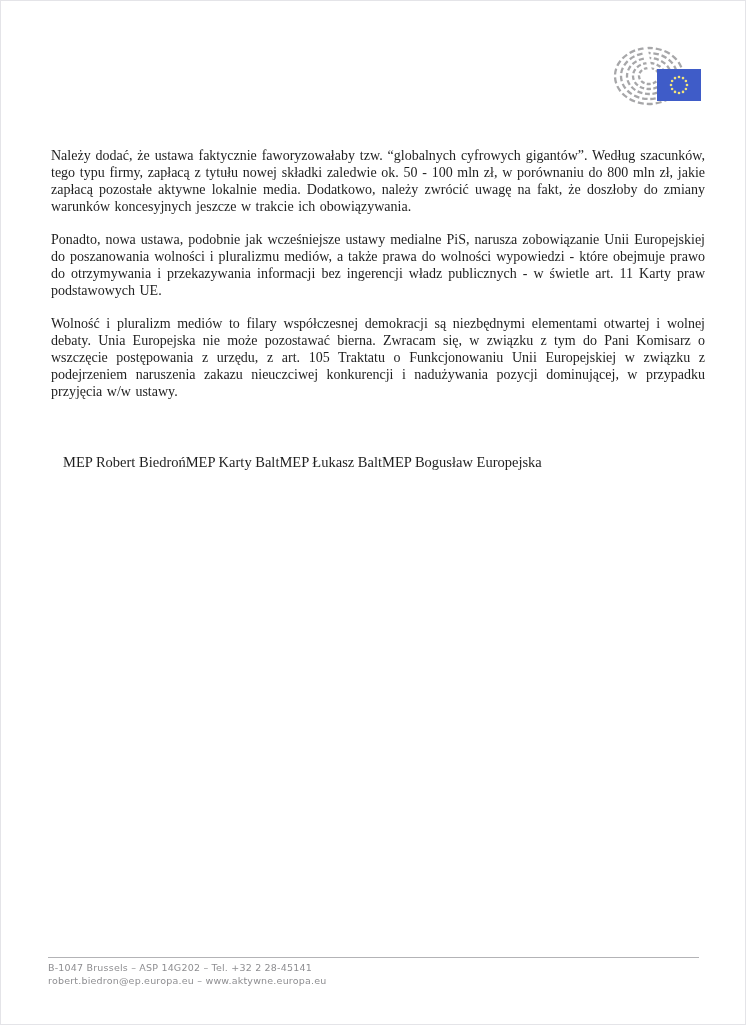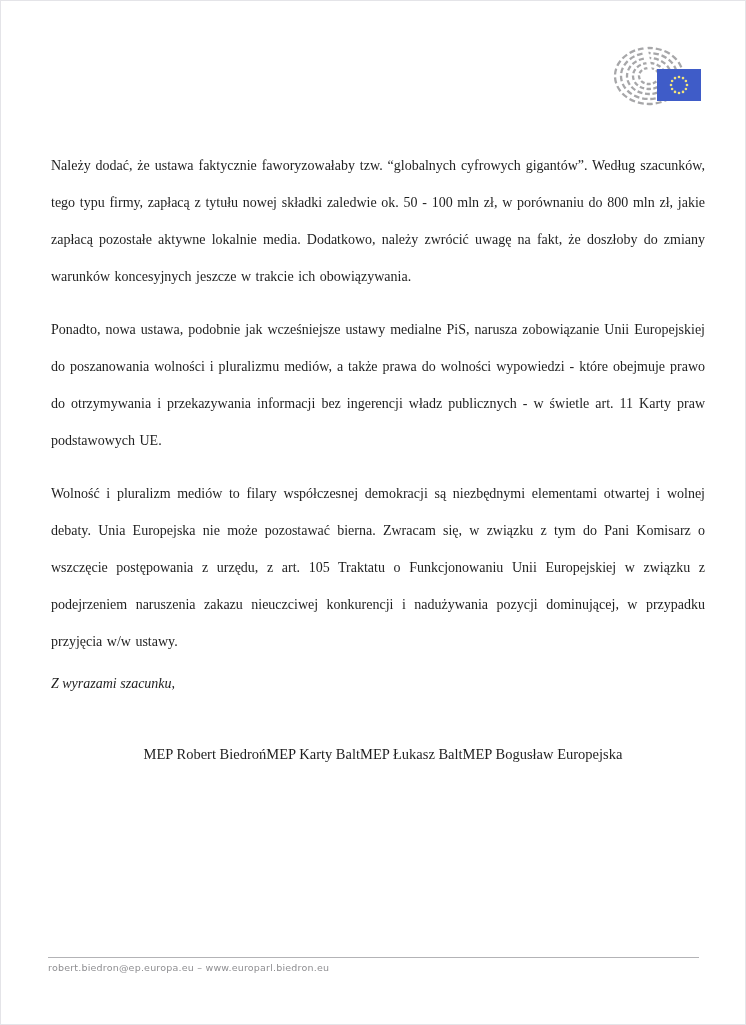--- a/index.html
+++ b/index.html
@@ -21,34 +21,34 @@
   }
   .content {
     position: absolute;
     left: 50px;
     top: 146px;
     width: 654px;
   }
   .body-paragraph {
     margin: 0 0 16px 0;
     font-size: 14px;
-    line-height: 37px;
+    line-height: 17px;
     text-align: justify;
     color: #1e1e1e;
     word-spacing: 1px;
   }
   .closing {
     margin: 5px 0 0 0;
     font-size: 14px;
     font-style: italic;
     color: #1e1e1e;
   }
   .signatories {
     display: flex;
-    justify-content: center;
+    justify-content: flex-start;
     margin-top: 54px;
     padding-left: 12px;
     padding-right: 2px;
     font-size: 14.5px;
     color: #1e1e1e;
   }
   .footer {
     position: absolute;
     left: 47px;
     top: 956px;
@@ -94,27 +94,27 @@
           <circle cx="68" cy="33.1" r="1.3"></circle>
         </g>
       </g>
     </svg>
   </div>
 
   <div class="content">
     <p class="body-paragraph">Należy dodać, że ustawa faktycznie faworyzowałaby tzw. “globalnych cyfrowych gigantów”. Według szacunków, tego typu firmy, zapłacą z tytułu nowej składki zaledwie ok. 50 - 100 mln zł, w porównaniu do 800 mln zł, jakie zapłacą pozostałe aktywne lokalnie media. Dodatkowo, należy zwrócić uwagę na fakt, że doszłoby do zmiany warunków koncesyjnych jeszcze w trakcie ich obowiązywania.</p>
     <p class="body-paragraph">Ponadto, nowa ustawa, podobnie jak wcześniejsze ustawy medialne PiS, narusza zobowiązanie Unii Europejskiej do poszanowania wolności i pluralizmu mediów, a także prawa do wolności wypowiedzi - które obejmuje prawo do otrzymywania i przekazywania informacji bez ingerencji władz publicznych - w świetle art. 11 Karty praw podstawowych UE.</p>
     <p class="body-paragraph">Wolność i pluralizm mediów to filary współczesnej demokracji są niezbędnymi elementami otwartej i wolnej debaty. Unia Europejska nie może pozostawać bierna. Zwracam się, w związku z tym do Pani Komisarz o wszczęcie postępowania z urzędu, z art. 105 Traktatu o Funkcjonowaniu Unii Europejskiej w związku z podejrzeniem naruszenia zakazu nieuczciwej konkurencji i nadużywania pozycji dominującej, w przypadku przyjęcia w/w ustawy.</p>
-    <p class="closing">Z wyrazami szacunku,</p>
 
     <div class="signatories">
       <span>MEP Robert Biedroń</span>
       <span>MEP Karty Balt</span>
       <span>MEP Łukasz Balt</span>
       <span>MEP Bogusław Europejska</span>
     </div>
   </div>
 
   <div class="footer">
-    <div>robert.biedron@ep.europa.eu – www.europarl.biedron.eu</div>
+    <div>B-1047 Brussels – ASP 14G202 – Tel. +32 2 28-45141</div>
+    <div>robert.biedron@ep.europa.eu – www.aktywne.europa.eu</div>
   </div>
 
 </div>
 
 </body></html>

